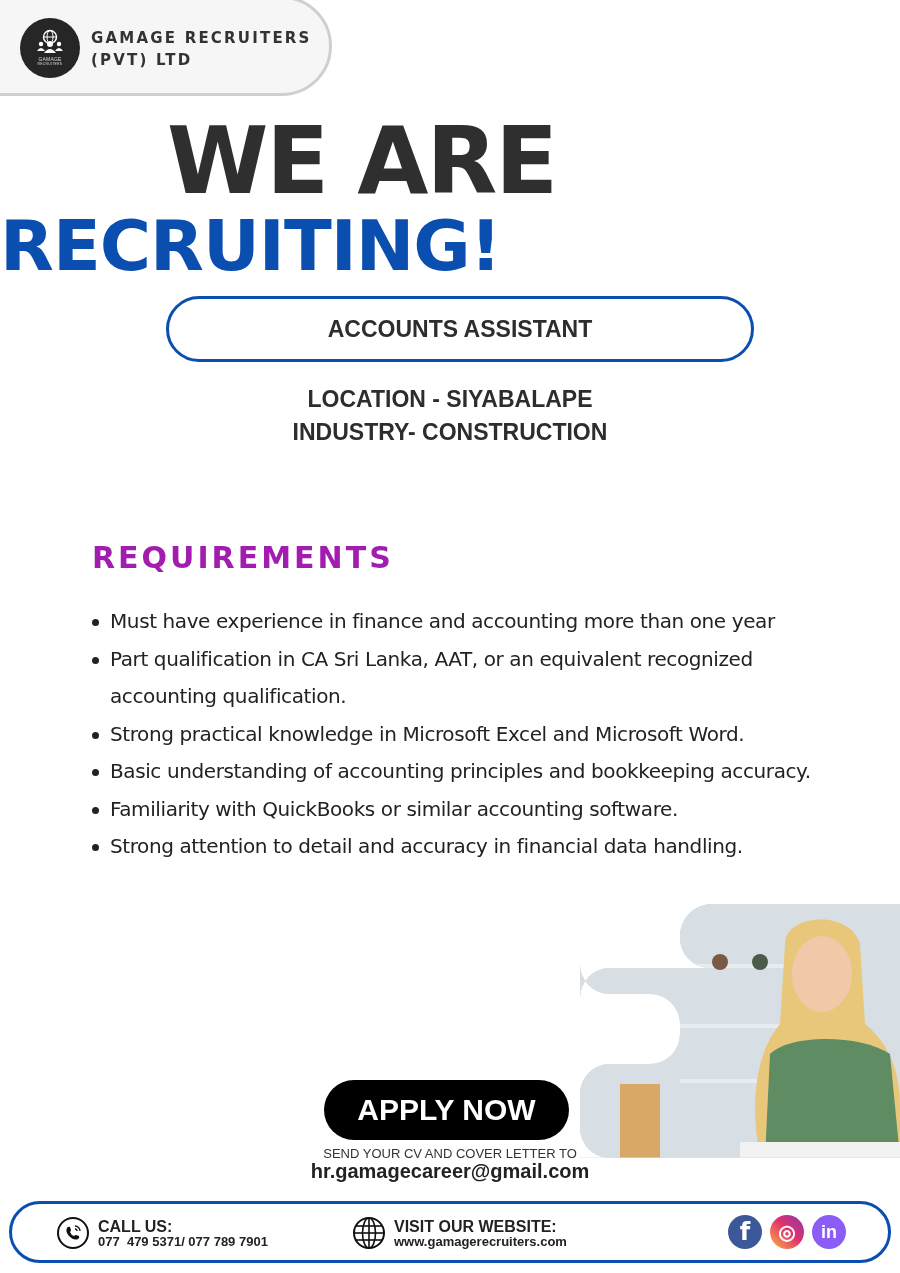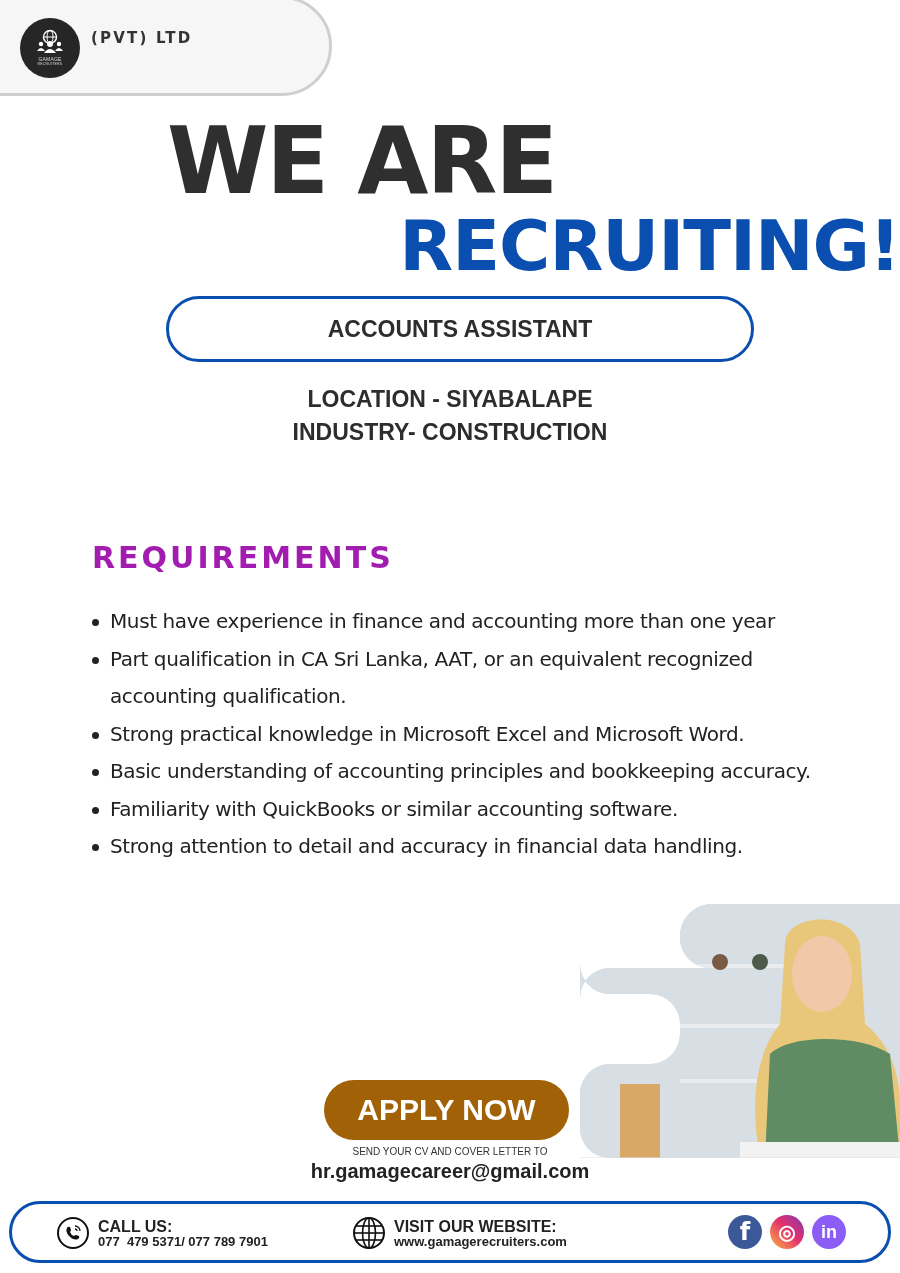--- a/index.html
+++ b/index.html
@@ -3,30 +3,30 @@
 <meta charset="utf-8">
 <style>
   html,body{margin:0;padding:0;background:#ffffff;}
   body{width:900px;height:1273px;position:relative;overflow:hidden;font-family:"Liberation Sans",sans-serif;color:#2d2d2d;}
   .logo-pill{position:absolute;left:-40px;top:-4px;width:372px;height:100px;background:#f6f6f6;border:3px solid #cfcfcf;border-radius:0 52px 52px 0;box-sizing:border-box;}
   .logo-circle{position:absolute;left:20px;top:18px;width:60px;height:60px;border-radius:50%;background:#262626;display:flex;flex-direction:column;align-items:center;justify-content:center;color:#fff;}
   .logo-circle svg{width:30px;height:28px;}
   .logo-circle .tiny{font-size:5px;line-height:5px;letter-spacing:0.2px;color:#ddd;}
   .company{position:absolute;left:91px;top:27px;font-family:"DejaVu Sans",sans-serif;font-weight:bold;font-size:15px;letter-spacing:2.2px;line-height:22px;color:#333;}
   .h1{position:absolute;left:0;width:723px;top:112px;text-align:center;font-family:"DejaVu Sans",sans-serif;font-weight:bold;font-size:92px;letter-spacing:-2px;color:#2f2f2f;line-height:100px;}
-  .h2{position:absolute;left:0;width:900px;top:206px;text-align:right;font-family:"DejaVu Sans",sans-serif;font-weight:bold;font-size:70px;letter-spacing:-1px;color:#0a4fb0;line-height:80px;}
+  .h2{position:absolute;left:0;width:900px;top:206px;text-align:left;font-family:"DejaVu Sans",sans-serif;font-weight:bold;font-size:70px;letter-spacing:-1px;color:#0a4fb0;line-height:80px;}
   .job-pill{position:absolute;left:166px;top:296px;width:588px;height:66px;border:3px solid #0a4fb0;border-radius:34px;box-sizing:border-box;display:flex;align-items:center;justify-content:center;font-weight:bold;font-size:23px;color:#2d2d2d;}
   .loc{position:absolute;left:0;width:900px;text-align:center;font-weight:bold;font-size:23px;color:#2d2d2d;}
   .req-title{position:absolute;left:92px;top:540px;font-family:"DejaVu Sans",sans-serif;font-weight:bold;font-size:30px;letter-spacing:3px;color:#a21caf;}
   .req-list{position:absolute;left:90px;top:603px;width:800px;margin:0;padding:0;list-style:none;font-family:"DejaVu Sans",sans-serif;font-size:20px;color:#222;}
   .req-list li{position:relative;padding-left:20px;line-height:37.5px;letter-spacing:-0.4px;}
   .req-list li::before{content:"";position:absolute;left:2px;top:16px;width:7px;height:7px;border-radius:50%;background:#222;}
   .photo{position:absolute;left:580px;top:904px;width:320px;height:254px;}
-  .apply{position:absolute;left:324px;top:1080px;width:245px;height:60px;background:#a16207;border-radius:30px;color:#fff;font-weight:bold;font-size:30px;display:flex;align-items:center;justify-content:center;}
-  .send{position:absolute;left:300px;width:300px;top:1146px;text-align:center;font-size:10px;color:#333;}
+  .apply{position:absolute;left:324px;top:1080px;width:245px;height:60px;background:#000000;border-radius:30px;color:#fff;font-weight:bold;font-size:30px;display:flex;align-items:center;justify-content:center;}
+  .send{position:absolute;left:300px;width:300px;top:1146px;text-align:center;font-size:13px;color:#333;}
   .email{position:absolute;left:280px;width:340px;top:1160px;text-align:center;font-weight:bold;font-size:20px;color:#222;}
   .footer{position:absolute;left:9px;top:1201px;width:882px;height:62px;border:3px solid #0a4fb0;border-radius:32px;box-sizing:border-box;}
   .f-item{position:absolute;top:12px;display:flex;align-items:center;}
   .f-item .ic{width:34px;height:34px;margin-right:8px;display:flex;align-items:center;justify-content:center;}
   .f-label{font-weight:bold;font-size:16px;color:#222;line-height:17px;}
   .f-val{font-weight:bold;font-size:13px;color:#222;line-height:14px;}
   .social{position:absolute;top:11px;width:34px;height:34px;border-radius:50%;display:flex;align-items:center;justify-content:center;color:#fff;font-weight:bold;}
 </style>
 </head>
 <body>
@@ -40,20 +40,21 @@
     <circle cx="15" cy="15" r="3" fill="#fff"></circle>
     <path d="M9 24 q6 -8 12 0z" fill="#fff"></path>
     <circle cx="6" cy="15" r="2.2" fill="#fff"></circle>
     <circle cx="24" cy="15" r="2.2" fill="#fff"></circle>
     <path d="M2 22 q4 -6 8 0z M20 22 q4 -6 8 0z" fill="#fff"></path>
   </svg>
   <span class="tiny">GAMAGE</span>
   <span class="tiny" style="font-size:3.5px">RECRUITERS</span>
 </div>
 <div class="company">
+  <div>GAMAGE RECRUITERS</div>
   <div>(PVT) LTD</div>
 </div>
 
 <div class="h1">WE ARE</div>
 <div class="h2">RECRUITING!</div>
 <div class="job-pill">
   <span>ACCOUNTS ASSISTANT</span>
 </div>
 <div class="loc" style="top:386px">LOCATION - SIYABALAPE</div>
 <div class="loc" style="top:419px">INDUSTRY- CONSTRUCTION</div>

